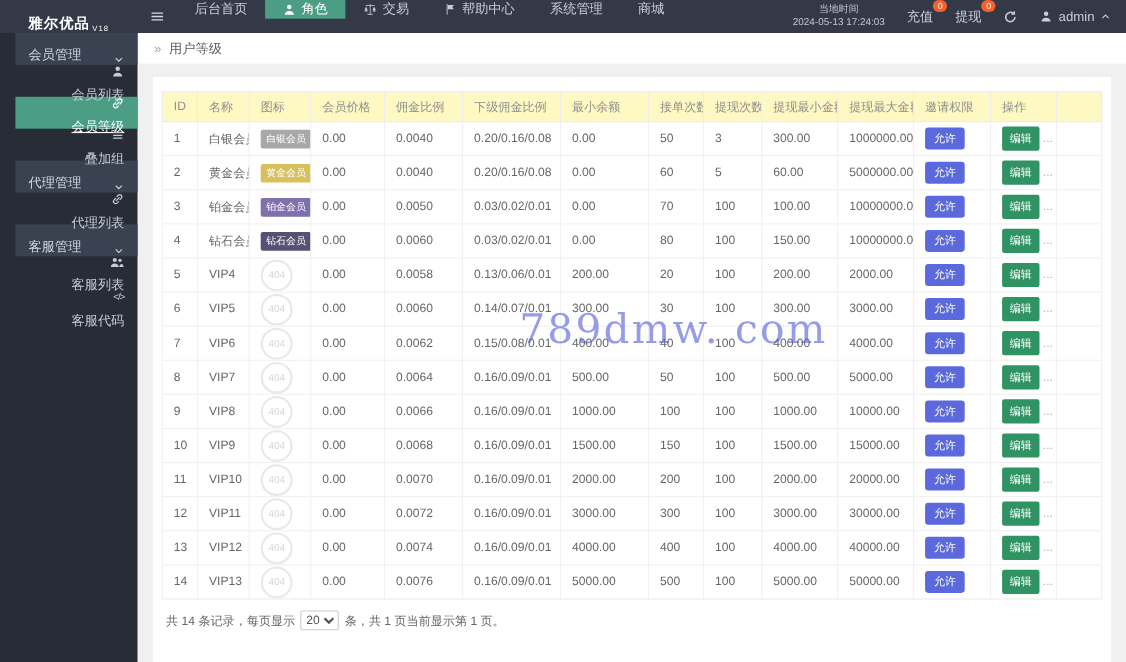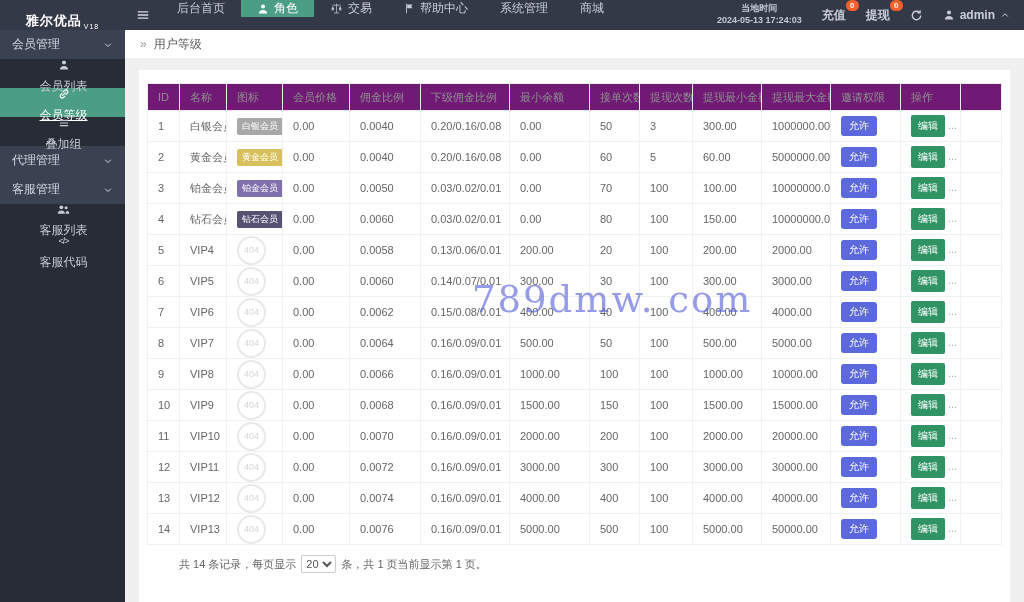--- a/index.html
+++ b/index.html
@@ -21,58 +21,58 @@
     color: #fff; font-weight: bold; font-size: 13px; letter-spacing: 1px;
   }
   .logo sup { font-size: 7px; margin-left: 2px; font-weight: normal; }
   .burger { width: 36px; display: flex; align-items: center; justify-content: center; cursor: pointer; color: #d6dae2; }
   .menu { display: flex; align-items: flex-start; }
   .menu-item {
     display: flex; align-items: center; gap: 5px; padding: 0 16px;
     cursor: pointer; white-space: nowrap; font-size: 12px;
   }
   .menu-item.active { background: var(--accent); color: #fff; }
-  .topbar-right { margin-left: auto; display: flex; align-items: center; gap: 20px; padding-right: 14px; font-weight: bold; }
+  .topbar-right { margin-left: auto; display: flex; align-items: center; gap: 20px; padding-right: 14px; }
   .time { text-align: center; font-size: 9px; line-height: 1.3; color: #c3c9d4; }
   .tb-link { position: relative; cursor: pointer; font-size: 12px; }
   .badge-num {
     position: absolute; top: -7px; right: -13px; background: var(--orange); color: #fff;
     font-size: 8px; line-height: 11px; min-width: 13px; text-align: center;
     padding: 0 3px; border-radius: 7px;
   }
   .tb-icon { cursor: pointer; display: flex; align-items: center; }
   .user { display: flex; align-items: center; gap: 5px; cursor: pointer; }
   
   .sidebar {
     position: absolute; left: 0; top: 30px; bottom: 0; width: 125px;
     background: #272c36; color: #c6ccd5; z-index: 9;
   }
   .side-item {
-    height: 29px; display: flex; align-items: center; gap: 7px;
-    padding: 0 12px; cursor: pointer; font-size: 12px; white-space: nowrap;
+    height: 29px; display: flex; align-items: flex-end; gap: 7px;
+    padding: 0 12px; cursor: pointer; font-size: 12px; white-space: nowrap; margin-left: 14px;
   }
   .side-item .grow { flex: 1; }
   .side-item.section { background: #3a4150; color: #d3d8e0; }
   .side-item.child { padding-left: 14px; flex-direction: column; }
   .side-item.active { background: var(--accent); color: #fff; text-decoration: underline; }
   .code-ic { font-size: 9px; letter-spacing: -1px; }
   
   .main { position: absolute; left: 125px; top: 30px; right: 0; bottom: 0; }
   .breadcrumb {
     height: 28px; background: #fff; display: flex; align-items: center;
     gap: 7px; padding: 0 15px; color: #5a5a5a; font-size: 12px;
   }
   .crumb-marker { color: #a0a0a0; font-size: 12px; }
   .content { position: absolute; left: 0; right: 0; top: 28px; bottom: 0; background: #f0f0f0; padding: 12px 14px 0; }
   .card { background: #fff; height: 100%; padding: 13px 8px 0; }
   
   table { width: 100%; border-collapse: collapse; table-layout: fixed; }
   th {
     font-weight: normal; text-align: left; color: #8f8f8f; font-size: 11px;
-    height: 27px; padding: 0 10px; border: 1px solid #ececec; background: #701a75;
+    height: 27px; padding: 0 10px; border: 1px solid #ececec; background: #fef9c3;
     overflow: hidden; white-space: nowrap;
   }
   td {
     height: 31px; padding: 0 10px; border: 1px solid #f1f1f1; color: #666;
     font-size: 11px; overflow: hidden; white-space: nowrap;
   }
   .level-badge { color: #fff; font-size: 9px; padding: 2px 5px; border-radius: 2px; display: inline-block; }
   .ph404 {
     width: 29px; height: 29px; border: 2px solid #e9e9e9; border-radius: 50%;
     color: #d6d6d6; font-size: 9px; display: flex; align-items: center; justify-content: center;
@@ -83,21 +83,21 @@
     padding: 3px 8px; border-radius: 3px; display: inline-block; cursor: pointer;
   }
   .btn-edit {
     background: var(--edit); color: #fff; font-size: 10px;
     padding: 4px 7px; border-radius: 2px; display: inline-block; cursor: pointer;
   }
   .dots { color: #b0b0b0; margin-left: 3px; }
   
   .tfoot {
     display: flex; align-items: center; gap: 5px; color: #666;
-    font-size: 11px; padding: 10px 4px; border-top: 1px solid #f1f1f1; margin-top: -1px; margin-left: 28px;
+    font-size: 11px; padding: 10px 4px; border-top: 1px solid #f1f1f1; margin-top: -1px;
   }
   .tfoot select {
     font-size: 11px; color: #555; border: 1px solid #ccc; border-radius: 2px;
     height: 18px; background: #fff;
   }
   
   .watermark {
     position: absolute; left: 472px; top: 278px; z-index: 6; pointer-events: none;
     font-family: "DejaVu Serif", "Liberation Serif", serif;
     font-size: 37px; letter-spacing: 2px; color: rgba(88, 98, 216, 0.62);
@@ -235,20 +235,30 @@
       <span>叠加组</span>
     </div>
     <div class="side-item section">
       <span>代理管理</span>
       <span class="grow"></span>
       <span class="ic">
         <svg viewBox="0 0 16 16" width="10" height="10" fill="none" stroke="currentColor" stroke-width="1.6">
           <path d="M3.5 6l4.5 4.5L12.5 6"></path>
         </svg>
       </span>
+    </div>
+    <div class="side-item child">
+      <span class="ic">
+        <svg viewBox="0 0 16 16" width="12" height="12" fill="none" stroke="currentColor" stroke-width="1.5" stroke-linecap="round">
+          <path d="M6.2 9.8l3.6-3.6"></path>
+          <path d="M7 5l1.6-1.6a2.6 2.6 0 013.7 3.7L10.7 8.7"></path>
+          <path d="M9 11l-1.6 1.6a2.6 2.6 0 01-3.7-3.7L5.3 7.3"></path>
+        </svg>
+      </span>
+      <span>代理列表</span>
     </div>
     <div class="side-item section">
       <span>客服管理</span>
       <span class="grow"></span>
       <span class="ic">
         <svg viewBox="0 0 16 16" width="10" height="10" fill="none" stroke="currentColor" stroke-width="1.6">
           <path d="M3.5 6l4.5 4.5L12.5 6"></path>
         </svg>
       </span>
     </div>

